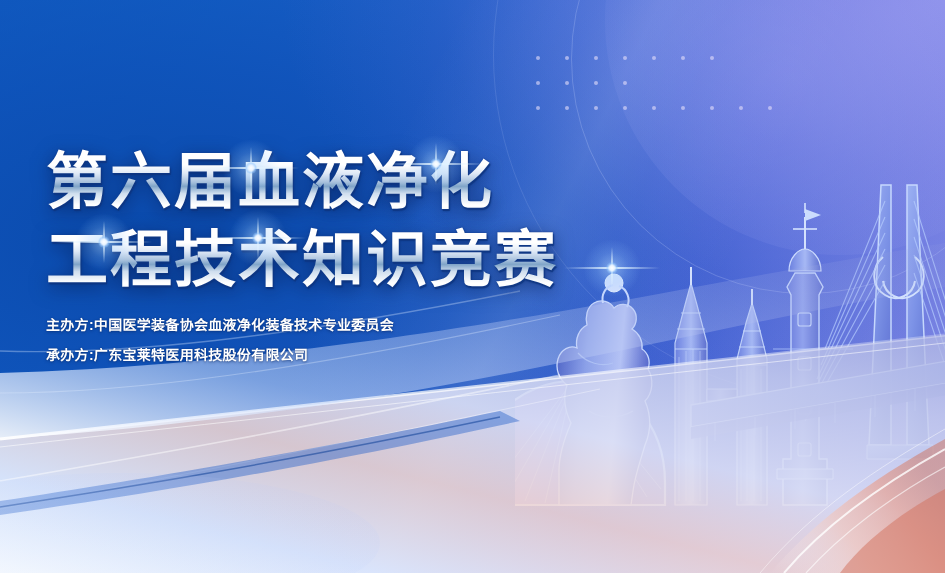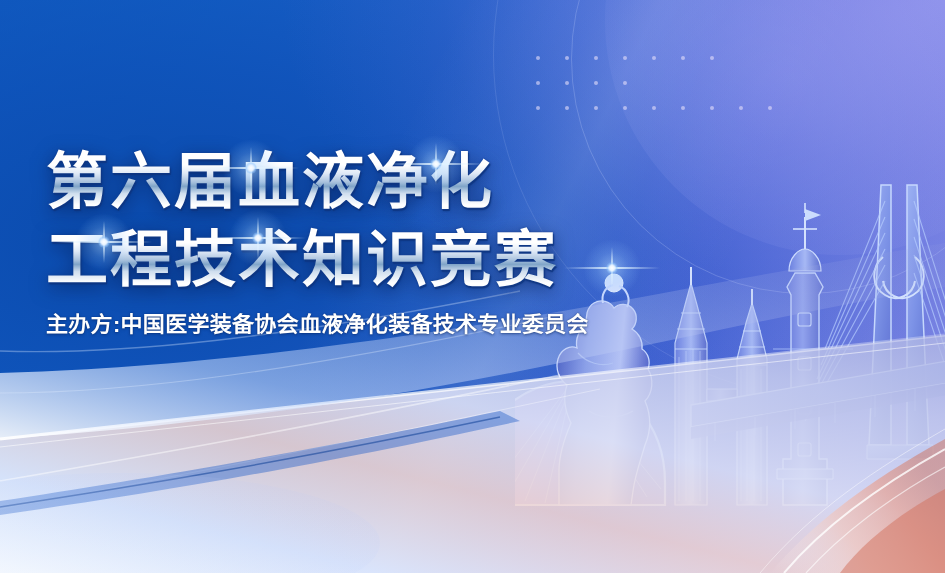--- a/index.html
+++ b/index.html
@@ -155,21 +155,21 @@
     position:absolute;left:50%;top:50%;
     transform:translate(-50%,-50%);
     width:58px;height:58px;border-radius:50%;
     background:radial-gradient(circle,rgba(180,220,255,.55) 0%,rgba(150,200,255,.22) 38%,rgba(120,180,255,0) 70%);
   }
 
   .sub{
     margin-top:14px;
   }
   .sub-line{
-    font-size:22px;
+    font-size:14px;
     line-height:30px;
     font-weight:700;
     color:#ffffff;
     letter-spacing:.3px;
     white-space:nowrap;
     text-shadow:0 1px 3px rgba(8,36,96,.6), 0 0 1px rgba(8,36,96,.8);
   }
 </style>
 </head>
 <body>
@@ -429,20 +429,21 @@
     </svg>
   </div>
 
   <div class="copy">
 
     <div class="title-line l1">第六届血液净化</div>
     <div class="title-line l2">工程技术知识竞赛</div>
 
     <div class="sub">
       <div class="sub-line">主办方:中国医学装备协会血液净化装备技术专业委员会</div>
+      <div class="sub-line">承办方:广东宝莱特医用科技股份有限公司</div>
     </div>
 
     <div id="flares">
         <div class="flare" style="left: 205px; top: 22px;">
           <span class="halo"></span>
           <span class="beam-h"></span>
           <span class="beam-v"></span>
           <span class="core"></span>
         </div>
         <div class="flare" style="left: 390px; top: 18px;">

